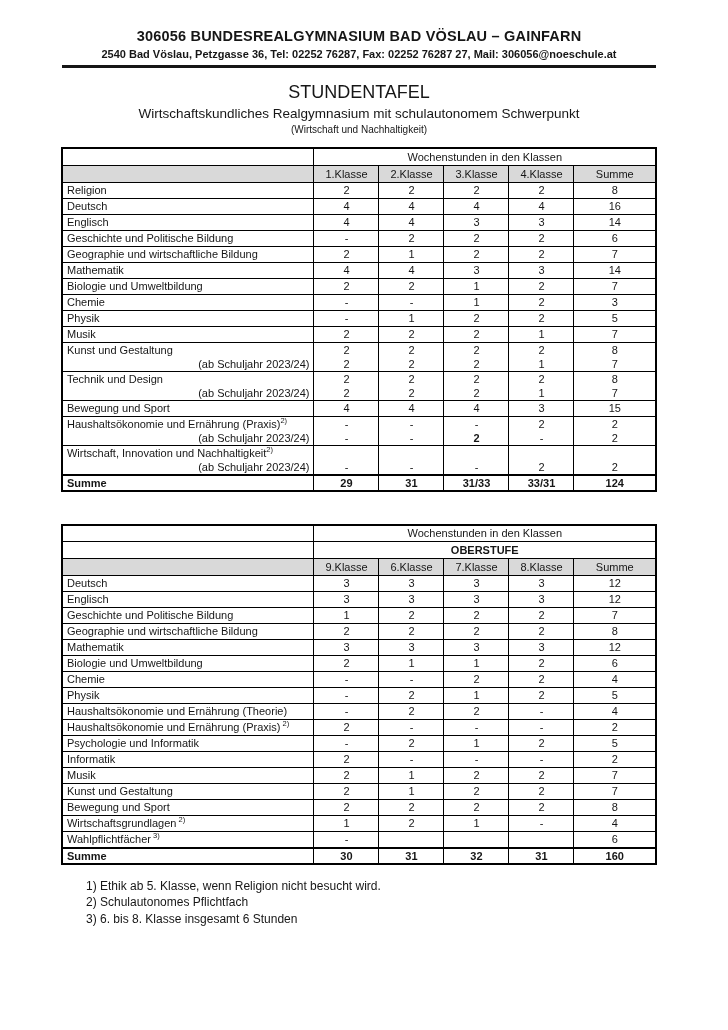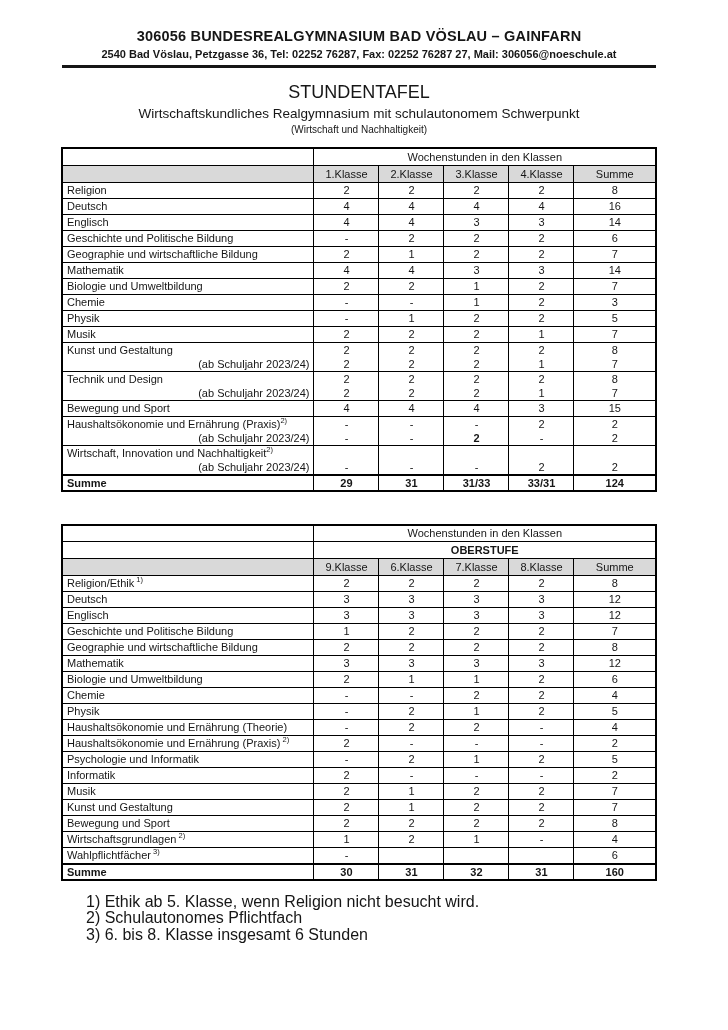--- a/index.html
+++ b/index.html
@@ -34,21 +34,21 @@
   }
   thead tr { height:17px; }
   thead td { vertical-align:middle; }
   td.c-sub { text-align:left;margin-left:34px; }
   tr.shade td { background:var(--shade,#d9d9d9); }
   .stage { font-weight:bold; }
   tr.summe-row td { font-weight:bold; border-top:2px solid var(--bord,#000); }
   td .note { text-align:right; }
   sup { font-size:7.5px; line-height:0; vertical-align:super; }
 
-  .footnotes { margin:13px 0 0 86px; font-size:16px; line-height:16.5px; }
+  .footnotes { margin:13px 0 0 86px; font-size:12px; line-height:16.5px; }
 </style>
 </head>
 <body style="--shade: #d9d9d9; --bord: #000000;">
 
 <div class="page">
 
   <div class="school-name">306056 BUNDESREALGYMNASIUM BAD VÖSLAU – GAINFARN</div>
   <div class="address">2540 Bad Vöslau, Petzgasse 36, Tel: 02252 76287, Fax: 02252 76287 27, Mail: 306056@noeschule.at</div>
   <div class="rule"></div>
 
@@ -330,30 +330,20 @@
           <td>9.Klasse</td>
           <td>6.Klasse</td>
           <td>7.Klasse</td>
           <td>8.Klasse</td>
           <td>Summe</td>
         </tr>
       </thead>
       <tbody>
         <tr class="">
           <td class="c-sub">
-            <div class="lbl">Religion/Ethik<sup> 1)</sup></div>
-          </td>
-          <td>2</td>
-          <td>2</td>
-          <td>2</td>
-          <td>2</td>
-          <td>8</td>
-        </tr>
-        <tr class="">
-          <td class="c-sub">
             <div class="lbl">Deutsch</div>
           </td>
           <td>3</td>
           <td>3</td>
           <td>3</td>
           <td>3</td>
           <td>12</td>
         </tr>
         <tr class="">
           <td class="c-sub">

